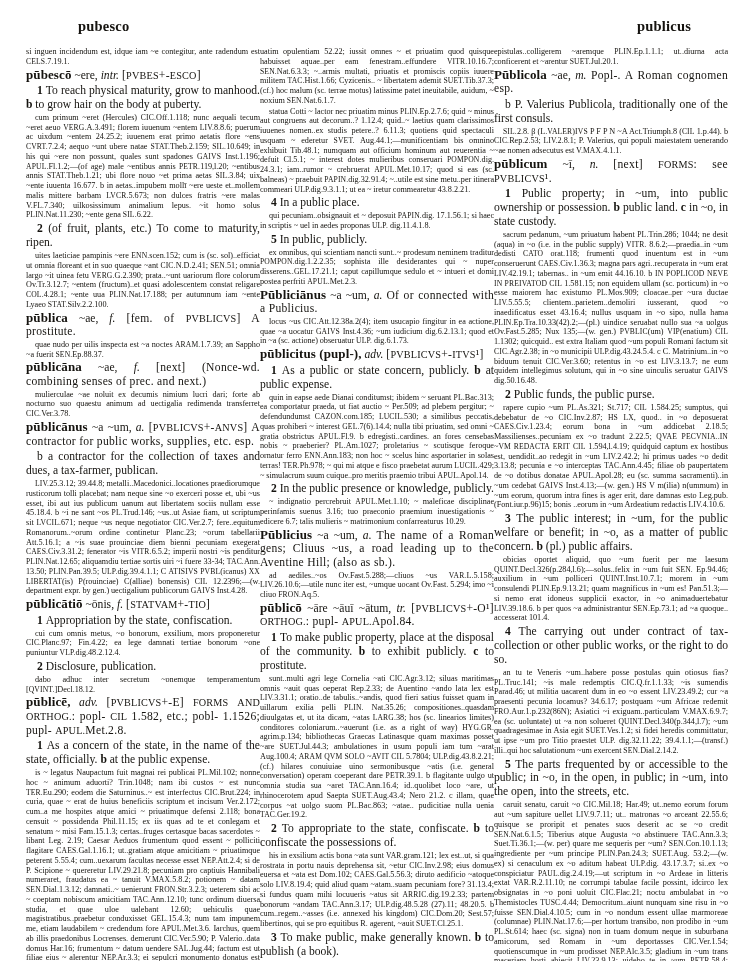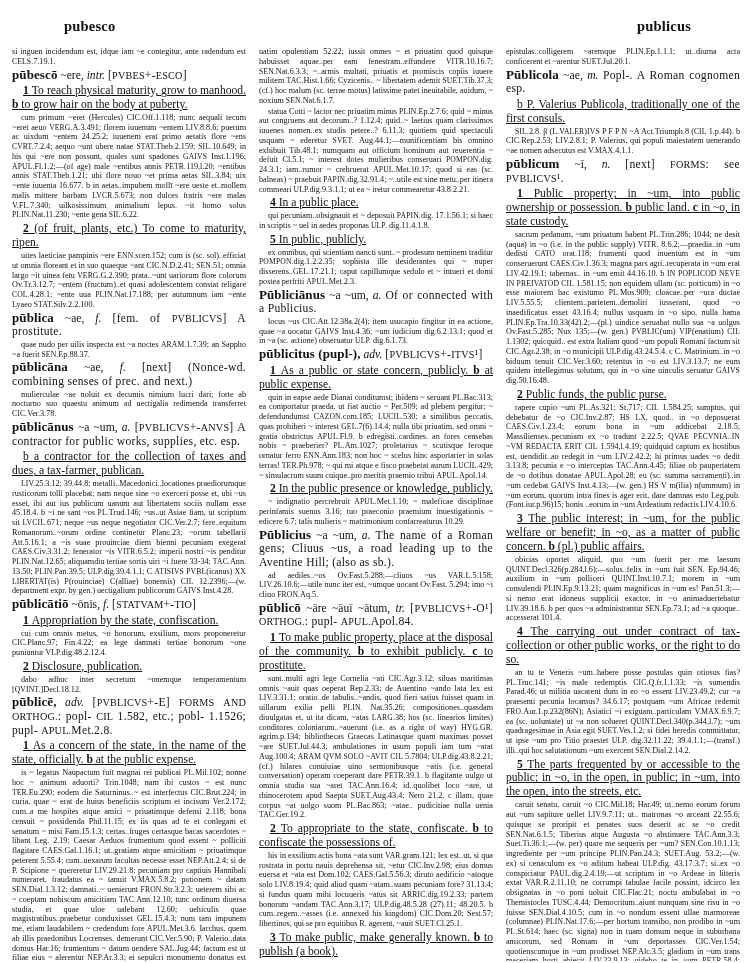--- a/index.html
+++ b/index.html
@@ -13,21 +13,21 @@
     overflow: hidden;
     font-family: "Liberation Serif", "DejaVu Serif", serif;
     color: #15130f;
     -webkit-font-smoothing: none;
   }
   .page {
     position: relative;
     width: 750px;
     height: 963px;
     box-sizing: border-box;
-    padding: 18px 10px 6px 12px;
+    padding: 18px 10px 6px 26px;
     border-radius: 15px;
   }
 
   
   .runhead {
     position: relative;
     height: 26px;
     margin-bottom: 2px;
   }
   .runhead .rh-left {
@@ -52,21 +52,20 @@
     top: 0;
     font-weight: bold;
     font-size: 14.5px;
     letter-spacing: .2px;
   }
 
   
   .columns {
     display: flex;
     align-items: flex-start;
-    gap: 13px;
     height: 915px;
   }
   .col {
     width: 234px;
     flex: 0 0 234px;
     overflow: hidden;
     height: 915px;
   }
   .col-1 { padding-top: 0; }
 
@@ -97,21 +96,20 @@
   }
   .brk { letter-spacing: .3px; }
 
   
   .sense {
     font-size: 11.6px;
     line-height: 1.2;
     text-align: justify;
     margin-top: 2px;
     text-indent: 11px;
-    text-decoration: underline;
   }
   .sense .num { font-weight: bold; }
 
   
   .cites {
     font-size: 8.2px;
     line-height: 1.19;
     text-align: justify;
     margin-top: 1px;
     text-indent: 9px;

